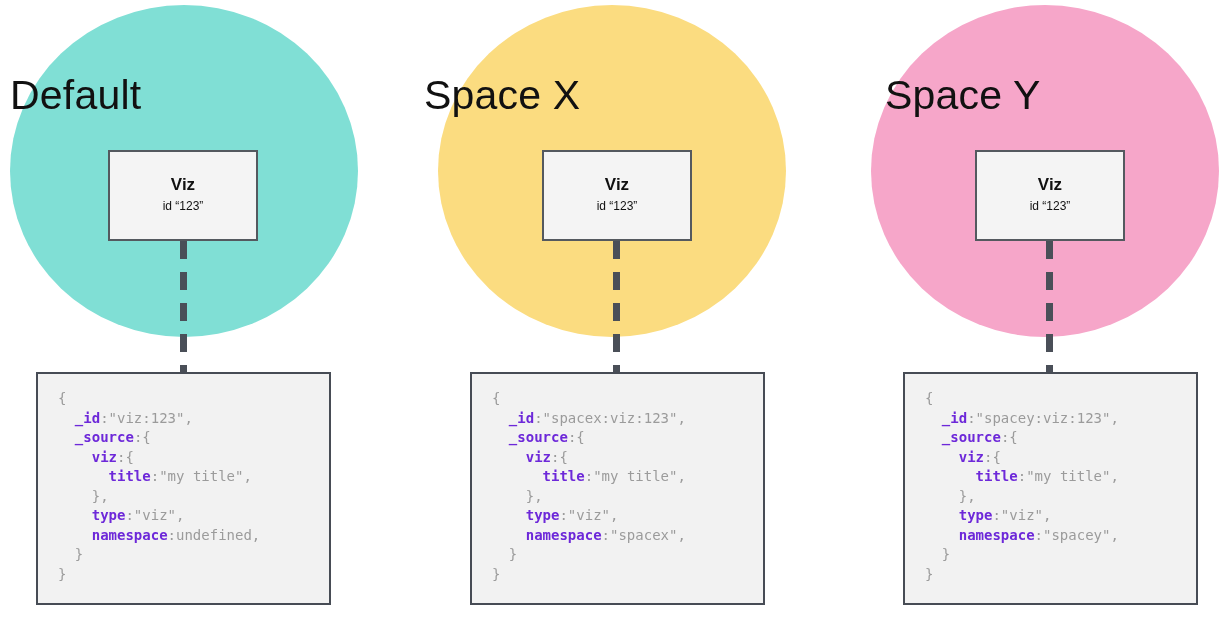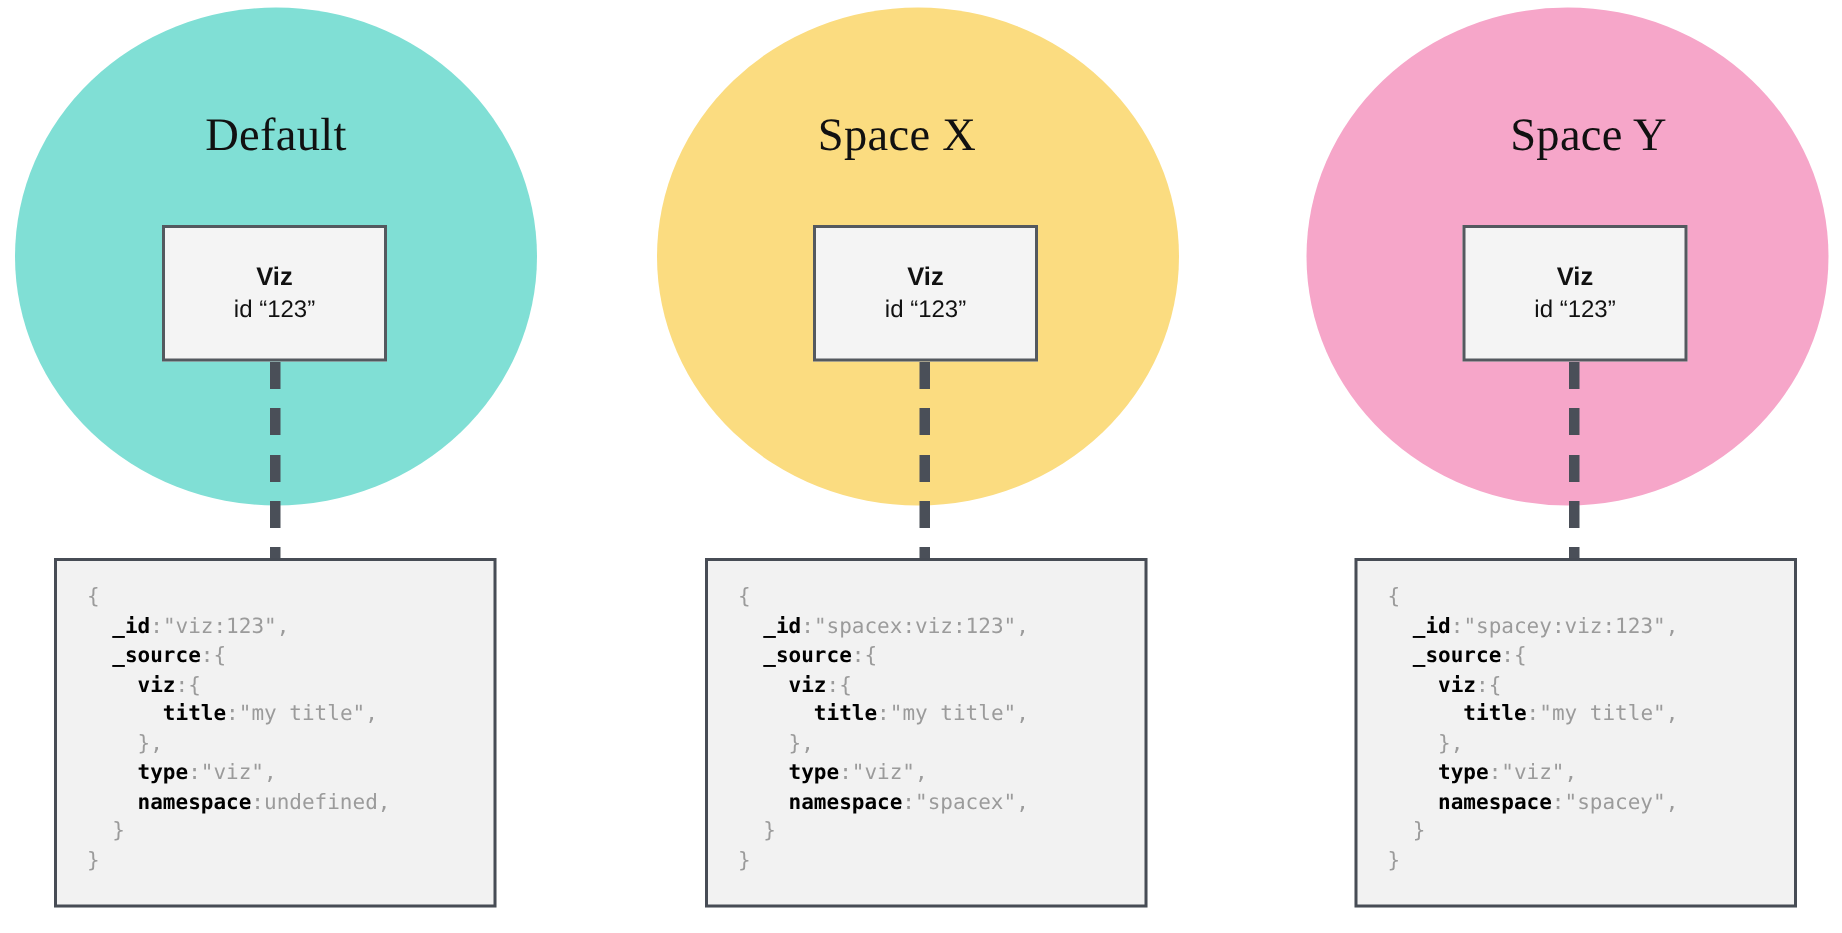--- a/index.html
+++ b/index.html
@@ -5,52 +5,52 @@
   html,body{margin:0;padding:0;background:#ffffff;}
   body{width:1228px;height:622px;position:relative;overflow:hidden;
        font-family:"Liberation Sans", sans-serif;}
   .stage{position:absolute;inset:0;}
 
   .circle{position:absolute;top:5px;width:348px;height:332px;border-radius:50%;}
   .c1 .circle{left:10px;}
   .c2 .circle{left:438px;}
   .c3 .circle{left:871px;}
 
-  .space-title{position:absolute;top:72px;width:348px;text-align:center;
-               font-size:31px;color:#111111;letter-spacing:0.2px;font-family:Liberation Serif, serif;}
+  .space-title{position:absolute;top:72px;width:348px;text-align:left;
+               font-size:41px;color:#111111;letter-spacing:0.2px;}
   .c1 .space-title{left:10px;}
   .c2 .space-title{left:424px;}
   .c3 .space-title{left:885px;}
 
   .vizbox{position:absolute;top:150px;width:150px;height:91px;box-sizing:border-box;
           background:#f4f4f4;border:2px solid #54595f;
           display:flex;flex-direction:column;align-items:center;justify-content:center;}
   .c1 .vizbox{left:108px;}
   .c2 .vizbox{left:542px;}
   .c3 .vizbox{left:975px;}
   .viz-name{font-size:17px;font-weight:bold;color:#111111;line-height:22px;}
-  .viz-id{font-size:16px;color:#111111;line-height:21px;}
+  .viz-id{font-size:12px;color:#111111;line-height:21px;}
 
   .dash{position:absolute;top:241px;width:7px;height:131px;
         background:repeating-linear-gradient(to bottom,
           #4a4f58 0px, #4a4f58 18px, transparent 18px, transparent 31px);}
   .c1 .dash{left:180px;}
   .c2 .dash{left:613px;}
   .c3 .dash{left:1046px;}
 
   .codebox{position:absolute;top:372px;width:295px;height:233px;box-sizing:border-box;
            background:#f2f2f2;border:2px solid #474c55;
            padding:15px 8px 8px 20px;overflow:hidden;}
   .c1 .codebox{left:36px;}
   .c2 .codebox{left:470px;}
   .c3 .codebox{left:903px;}
 
   .code{font-family:"DejaVu Sans Mono", monospace;font-size:14px;line-height:19.5px;
         color:#9b9b9b;white-space:pre;}
-  .code .k{color:#000000;font-weight:600;}
+  .code .k{color:#6d28d9;font-weight:600;}
 </style>
 </head>
 <body>
 
 <div class="stage">
 
   <div class="col c1">
     <div class="circle" style="background: rgb(128, 223, 213);"></div>
     <div class="space-title">Default</div>
     <div class="vizbox">

